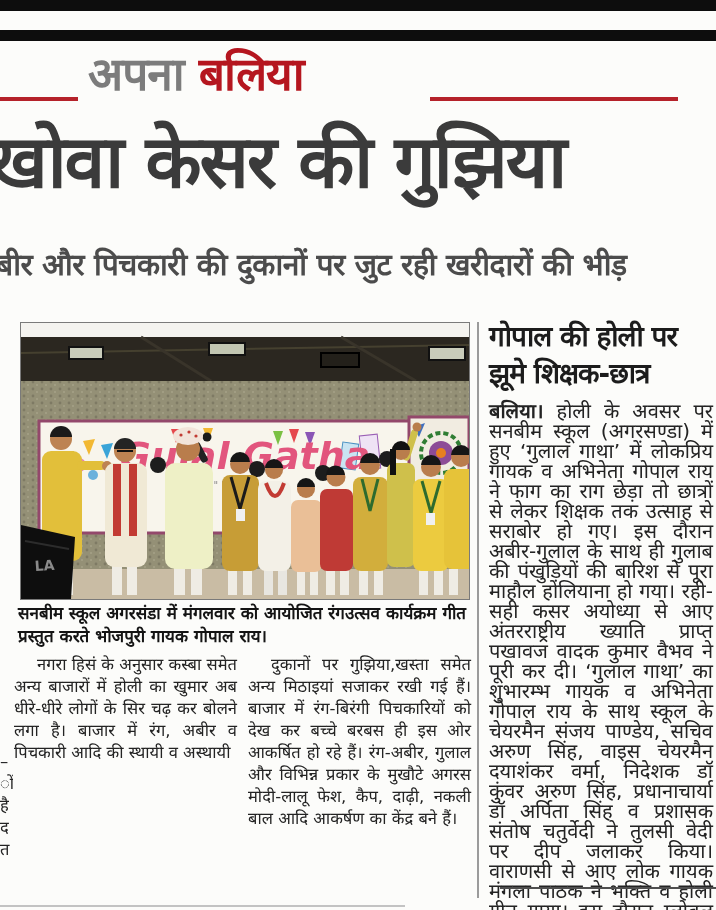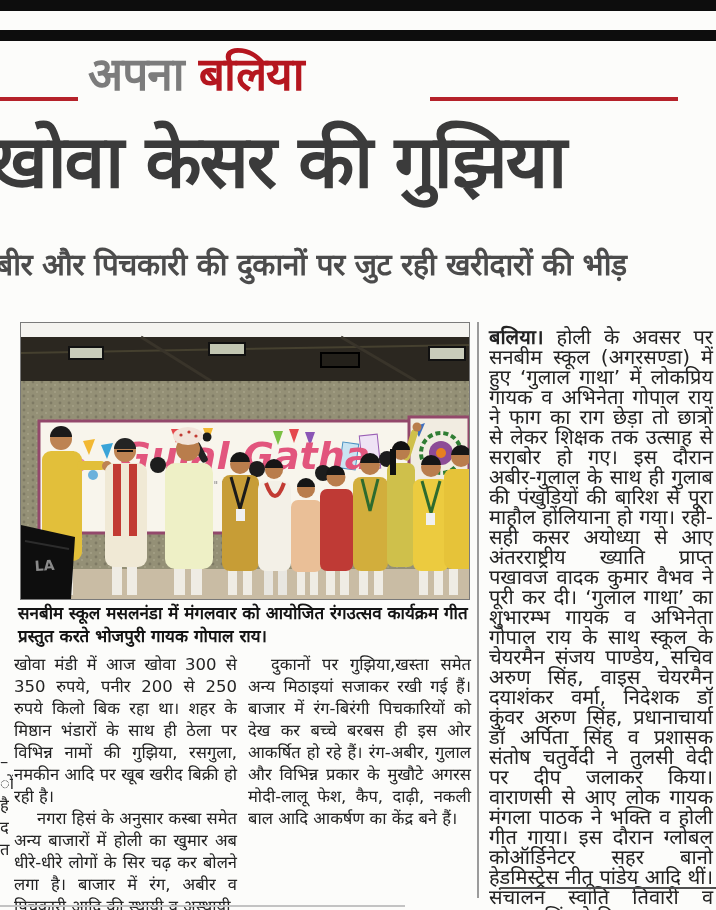--- a/index.html
+++ b/index.html
@@ -245,43 +245,43 @@
       </g>
     </g>
 
     <g>
       <polygon points="0,202 54,214 50,276 0,276" fill="#0e0e0e"></polygon>
       <line x1="4" y1="218" x2="48" y2="226" stroke="#2c2c2c" stroke-width="2"></line>
       <text x="14" y="248" font-size="14" font-weight="bold" fill="#8a8a8a" transform="rotate(-4 14 248)">LA</text>
     </g>
   </svg>
 
-  <div class="abs caption">सनबीम स्कूल मसलनंडा में मंगलवार को आयोजित रंगउत्सव कार्यक्रम गीत प्रस्तुत करते भोजपुरी गायक गोपाल राय।</div>
+  <div class="abs caption">सनबीम स्कूल अगरसंडा में मंगलवार को आयोजित रंगउत्सव कार्यक्रम गीत प्रस्तुत करते भोजपुरी गायक गोपाल राय।</div>
 
   <div class="abs frag">
     <div>–</div>
     <div>ों</div>
     <div>है</div>
     <div>द</div>
     <div>त</div>
   </div>
 
   <div class="abs cols">
     <div class="col">
-      <p>खोवा मंडी में आज खोवा 300 से 350 रुपये, पनीर 200 से 250 रुपये किलो बिक रहा था। शहर के मिष्ठान भंडारों के साथ ही ठेला पर विभिन्न नामों की गुझिया, रसगुला, नमकीन आदि पर खूब खरीद बिक्री हो रही है।</p>
       <p class="indent">नगरा हिसं के अनुसार कस्बा समेत अन्य बाजारों में होली का खुमार अब धीरे-धीरे लोगों के सिर चढ़ कर बोलने लगा है। बाजार में रंग, अबीर व पिचकारी आदि की स्थायी व अस्थायी</p>
     </div>
     <div class="col">
       <p class="indent">दुकानों पर गुझिया,खस्ता समेत अन्य मिठाइयां सजाकर रखी गई हैं। बाजार में रंग-बिरंगी पिचकारियों को देख कर बच्चे बरबस ही इस ओर आकर्षित हो रहे हैं। रंग-अबीर, गुलाल और विभिन्न प्रकार के मुखौटे अगरस मोदी-लालू फेश, कैप, दाढ़ी, नकली बाल आदि आकर्षण का केंद्र बने हैं।</p>
     </div>
   </div>
 
   <div class="abs vrule"></div>
 
   <div class="abs side">
+    <div class="side-headline">गोपाल की होली पर झूमे शिक्षक-छात्र</div>
     <div class="side-body">
       <span class="side-lead">बलिया।</span><span> होली के अवसर पर सनबीम स्कूल (अगरसण्डा) में हुए ‘गुलाल गाथा’ में लोकप्रिय गायक व अभिनेता गोपाल राय ने फाग का राग छेड़ा तो छात्रों से लेकर शिक्षक तक उत्साह से सराबोर हो गए। इस दौरान अबीर-गुलाल के साथ ही गुलाब की पंखुड़ियों की बारिश से पूरा माहौल होलियाना हो गया। रही-सही कसर अयोध्या से आए अंतरराष्ट्रीय ख्याति प्राप्त पखावज वादक कुमार वैभव ने पूरी कर दी। ‘गुलाल गाथा’ का शुभारम्भ गायक व अभिनेता गोपाल राय के साथ स्कूल के चेयरमैन संजय पाण्डेय, सचिव अरुण सिंह, वाइस चेयरमैन दयाशंकर वर्मा, निदेशक डॉ कुंवर अरुण सिंह, प्रधानाचार्या डॉ अर्पिता सिंह व प्रशासक संतोष चतुर्वेदी ने तुलसी वेदी पर दीप जलाकर किया। वाराणसी से आए लोक गायक मंगला पाठक ने भक्ति व होली गीत गाया। इस दौरान ग्लोबल कोऑर्डिनेटर सहर बानो हेडमिस्ट्रेस नीतू पांडेय आदि थीं। संचालन स्वाति तिवारी व अनन्या सिंह ने किया।</span>
     </div>
   </div>
 
   <div class="abs brule-r"></div>
   <div class="abs brule-l"></div>
 
 </div>
 

